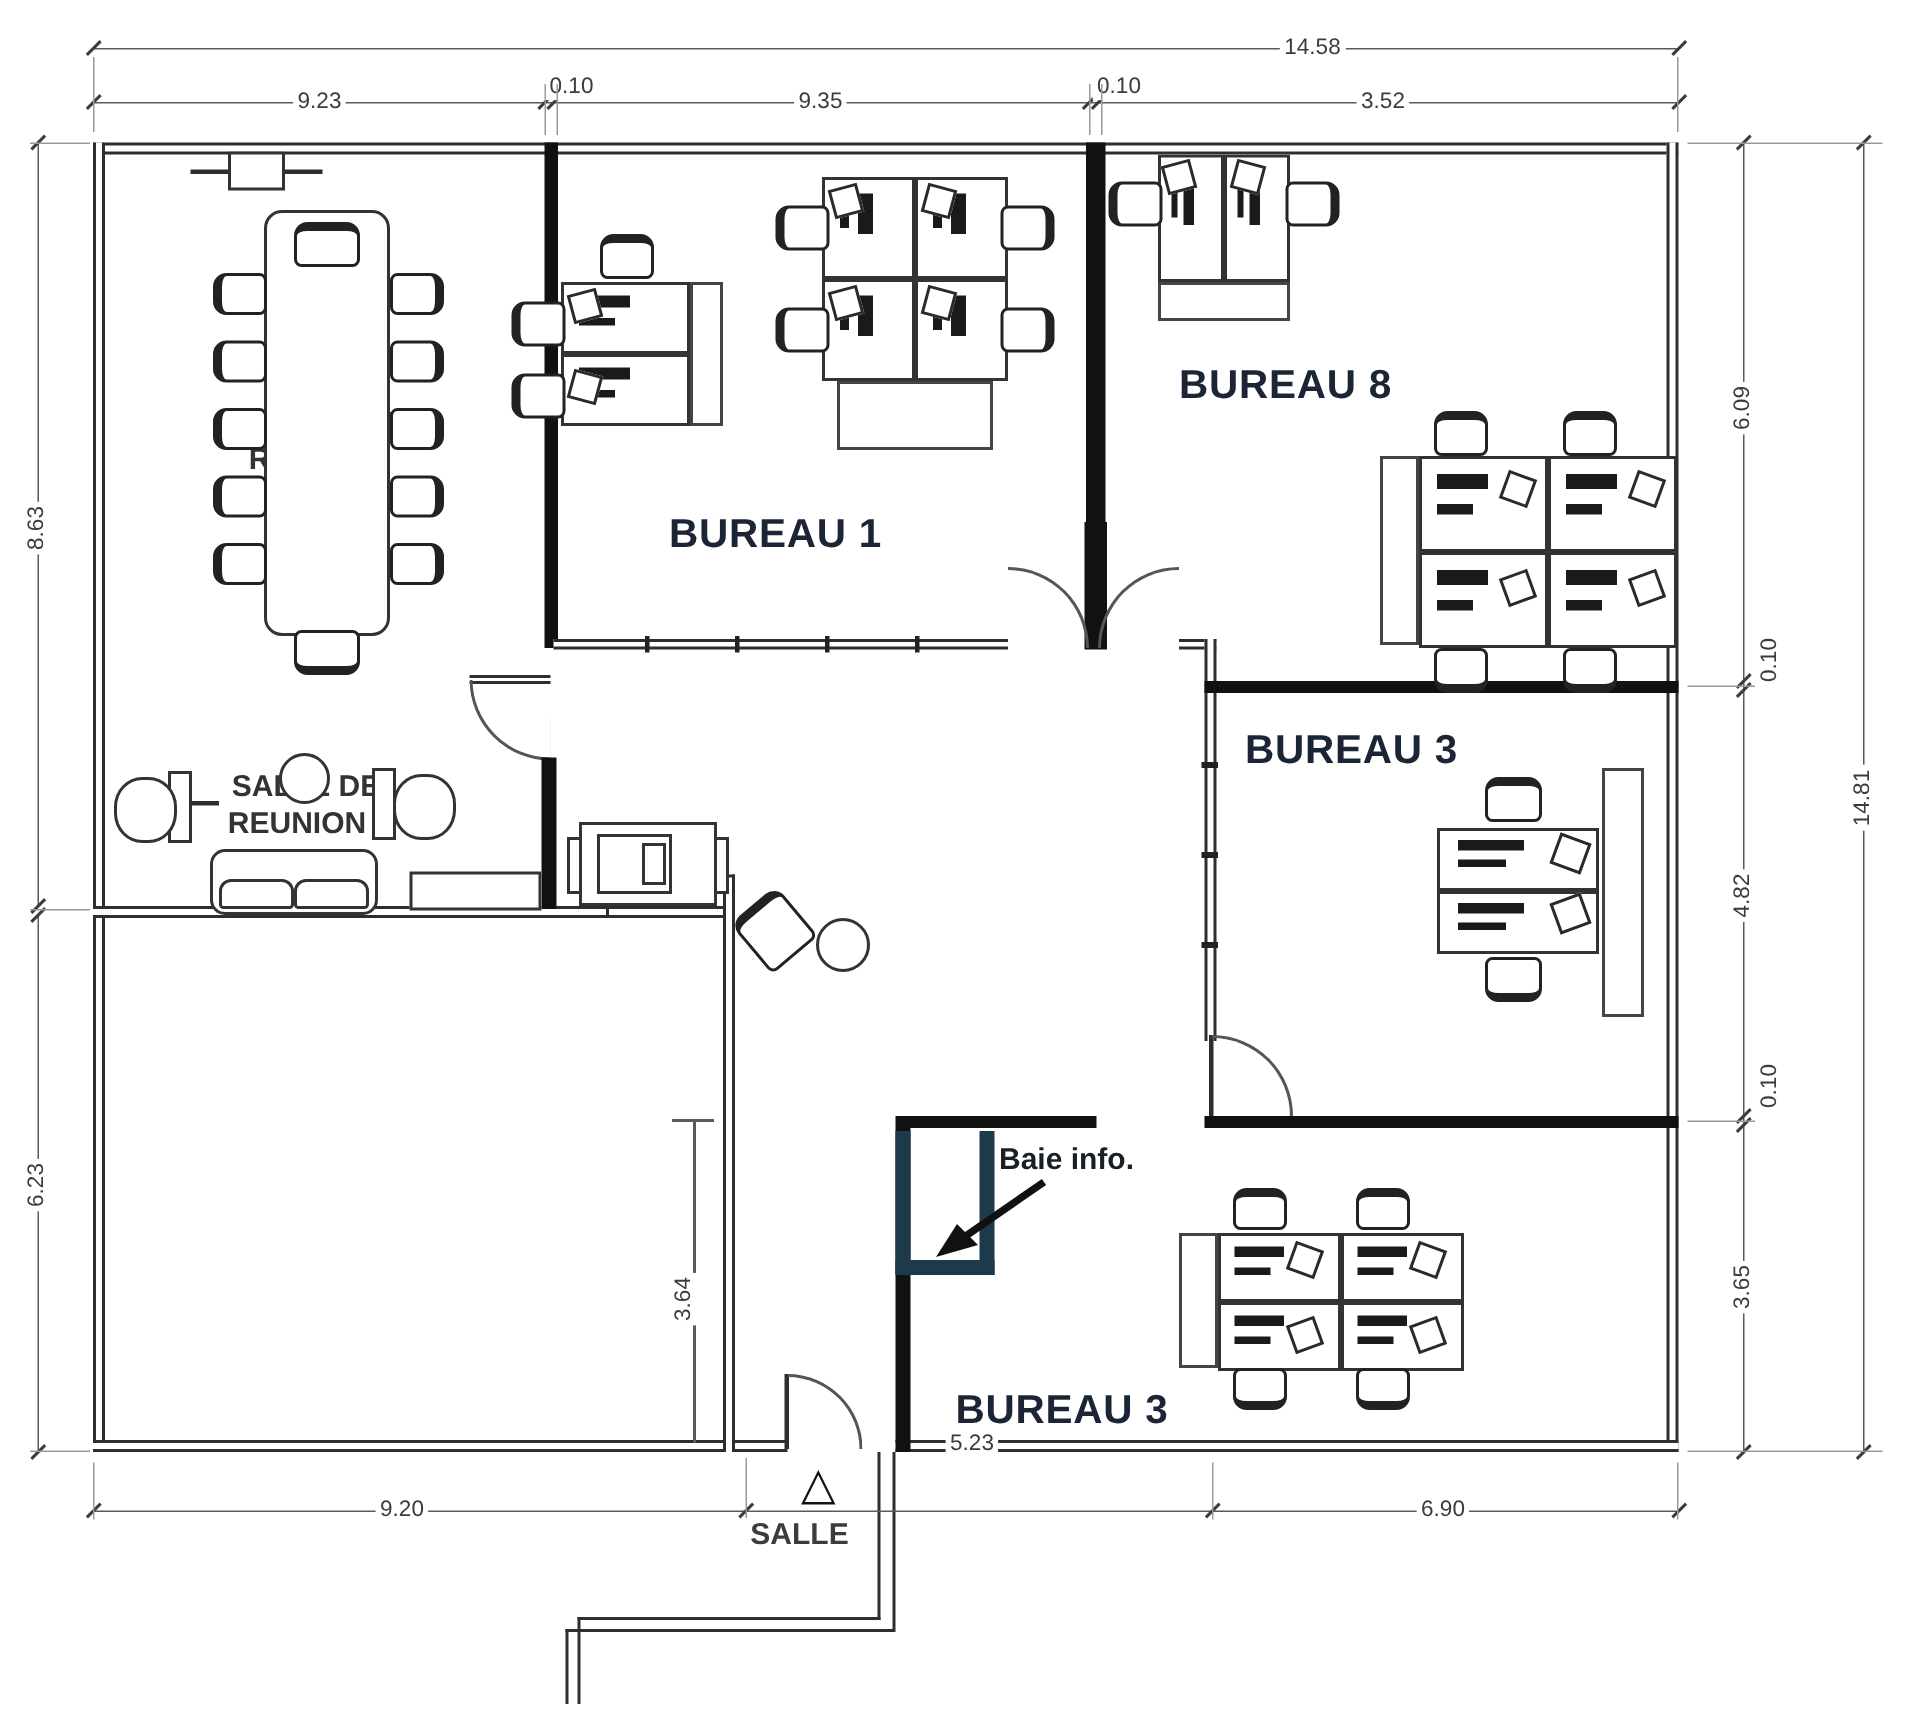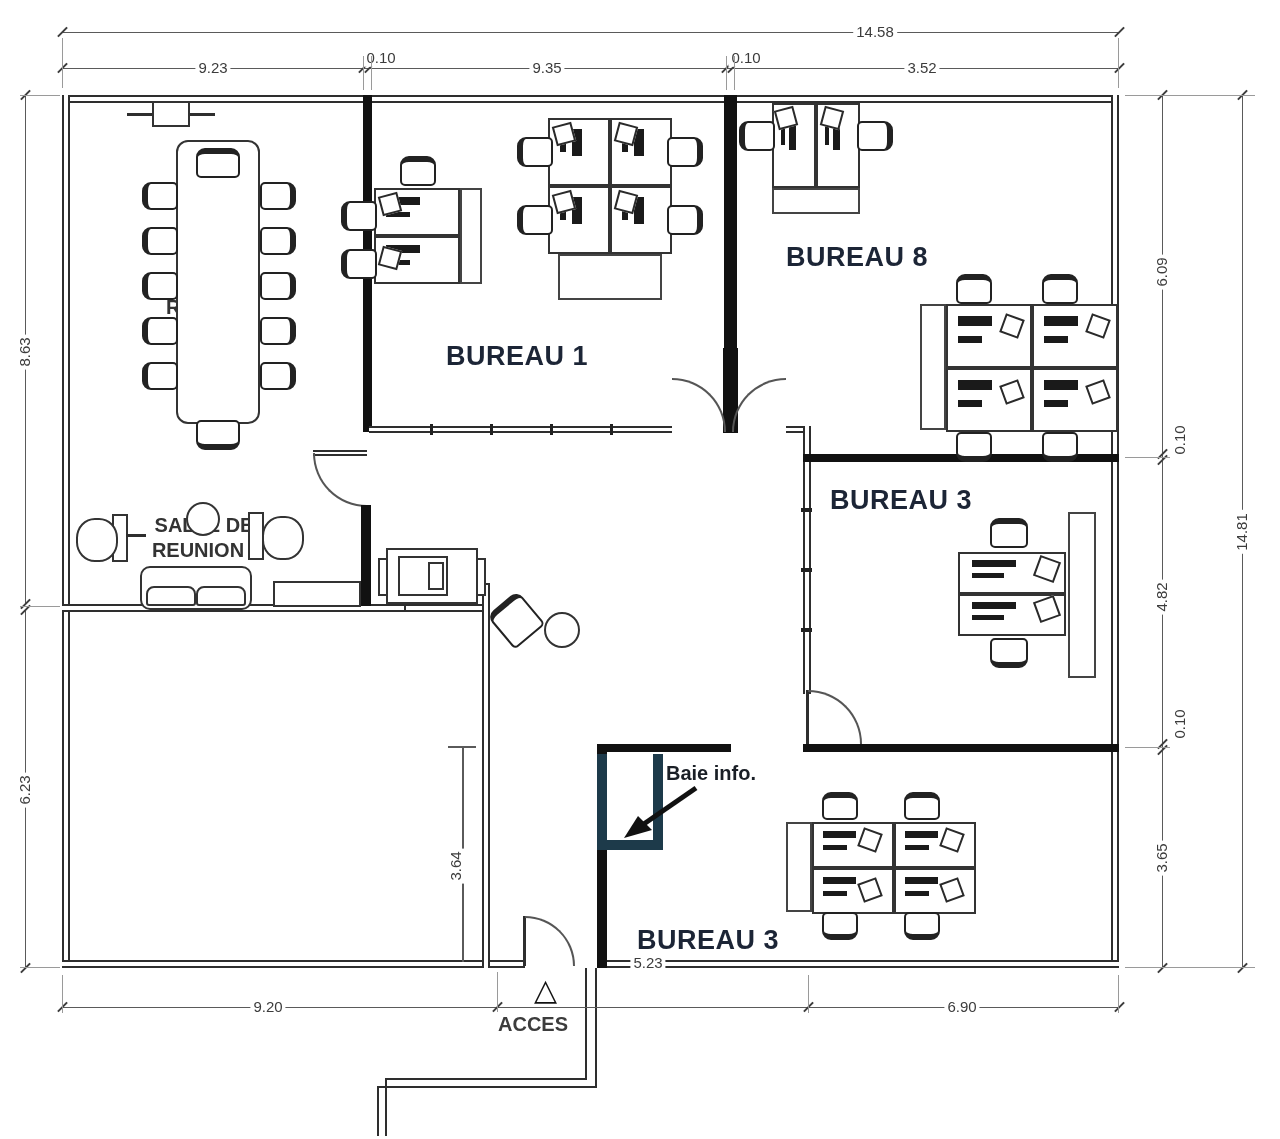--- a/index.html
+++ b/index.html
@@ -290,15 +290,15 @@
   <div class="abs ext" style="left:62px;top:975px;width:1px;height:38px"></div>
   <div class="abs ext" style="left:497px;top:972px;width:1px;height:40px"></div>
   <div class="abs ext" style="left:808px;top:975px;width:1px;height:38px"></div>
   <div class="abs ext" style="left:1118px;top:975px;width:1px;height:38px"></div>
 
   <div class="abs dl" style="left:462px;top:747px;width:2px;height:215px"></div>
   <div class="abs dl" style="left:448px;top:746px;width:28px;height:2px"></div>
   <div class="abs dt dtr" style="left:456px;top:866px">3.64</div>
 
   <div class="abs tri" style="left:534px;top:975px">△</div>
-  <div class="abs salle" style="left:533px;top:1024px;color:#3c3c3c">ACCES</div>
+  <div class="abs salle" style="left:533px;top:1024px;color:#3c3c3c">SALLE</div>
 
 </div>
 
 </body></html>

